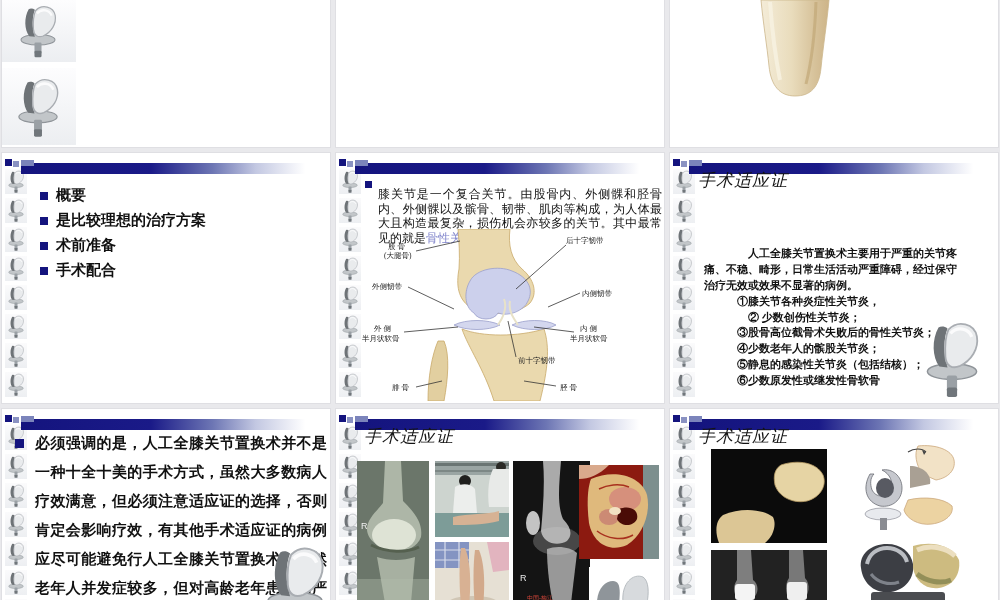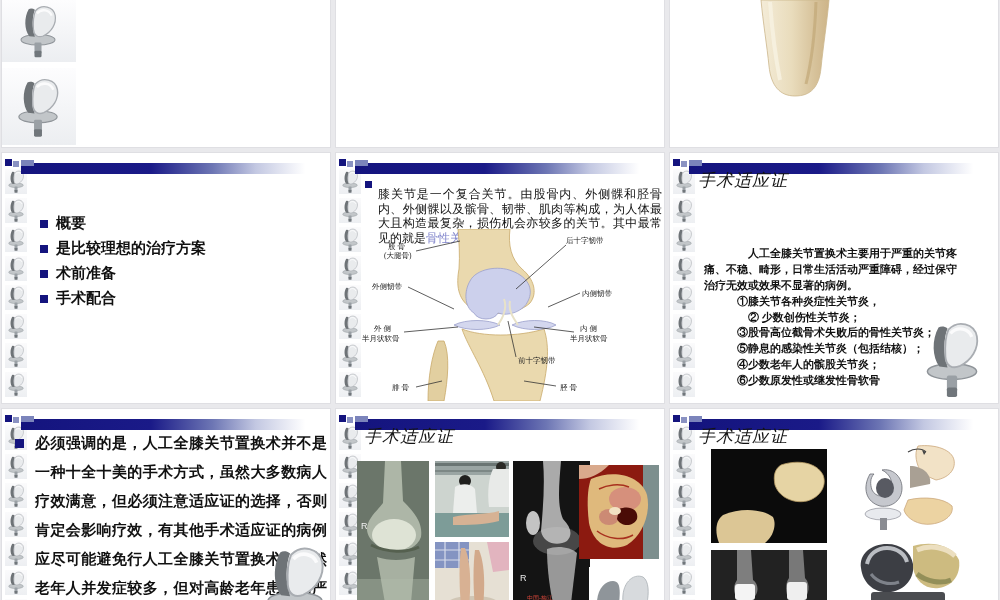--- a/index.html
+++ b/index.html
@@ -14,21 +14,21 @@
   .deco .bar{position:absolute;left:19px;top:10px;right:0;height:11px;
     background:linear-gradient(to right,#14147e 0%,#1a1a88 42%,#6d76b4 62%,#c3c8e2 76%,#ffffff 92%);}
   .deco .bar::before{content:"";position:absolute;left:0;top:-3px;width:13px;height:6px;background:#7b84bb;}
   
   .sidebar{position:absolute;left:3px;top:16px;width:23px;}
   .sicon{width:22px;height:25px;margin-bottom:4px;background:linear-gradient(180deg,#fbfbfc,#edeff2);}
   .sicon svg{width:22px;height:25px;display:block;}
   
   .slide-title{position:absolute;left:28px;top:16px;font-size:17px;letter-spacing:1px;color:#141414;font-style:italic;}
   
-  .agenda{position:absolute;left:38px;top:30px;margin-top:28px;}
+  .agenda{position:absolute;left:38px;top:30px;}
   .agenda-item{display:flex;align-items:center;height:25px;font-size:15px;font-weight:bold;}
   .sq-bullet{width:8px;height:8px;background:#14147e;margin-right:8px;flex:0 0 auto;}
   
   .m2-bullet{position:absolute;left:29px;top:28px;width:7px;height:7px;background:#14147e;}
   .m2-intro{position:absolute;left:42px;top:34px;width:284px;font-size:12px;line-height:14.6px;
             font-weight:normal;text-align:justify;}
   .hl{color:#8286cc;}
   .diagram{position:absolute;left:22px;top:76px;}
   
   .ind-lines{position:absolute;left:34px;top:46px;width:290px;font-size:11px;line-height:15.8px;
@@ -295,21 +295,21 @@
         </div>
       </div>
       <div class="deco">
         <div class="sq1"></div>
         <div class="sq2"></div>
         <div class="bar"></div>
       </div>
     <div class="slide-title">手术适应证</div>
     <div class="ind-lines">
       
-    <div>　　　　人工全膝关节置换术主要用于严重的关节疼</div><div>痛、不稳、畸形，日常生活活动严重障碍，经过保守</div><div>治疗无效或效果不显著的病例。</div><div>　　　①膝关节各种炎症性关节炎，</div><div>　　　　② 少数创伤性关节炎；</div><div>　　　③股骨高位截骨术失败后的骨性关节炎；</div><div>　　　⑤静息的感染性关节炎（包括结核）；</div><div>　　　④少数老年人的髌股关节炎；</div><div>　　　⑥少数原发性或继发性骨软骨</div></div>
+    <div>　　　　人工全膝关节置换术主要用于严重的关节疼</div><div>痛、不稳、畸形，日常生活活动严重障碍，经过保守</div><div>治疗无效或效果不显著的病例。</div><div>　　　①膝关节各种炎症性关节炎，</div><div>　　　　② 少数创伤性关节炎；</div><div>　　　③股骨高位截骨术失败后的骨性关节炎；</div><div>　　　④少数老年人的髌股关节炎；</div><div>　　　⑤静息的感染性关节炎（包括结核）；</div><div>　　　⑥少数原发性或继发性骨软骨</div></div>
     <svg class="img-abs" style="left:243px;top:164px" width="78" height="84" viewBox="0 0 24 28">
         <use href="#pros"></use>
       </svg>
   </div>
 
   <div class="slide std" style="left:2px;top:409px">
       <div class="sidebar">
         <div class="sicon">
           <svg viewBox="0 0 24 28">
             <use href="#pros"></use>

